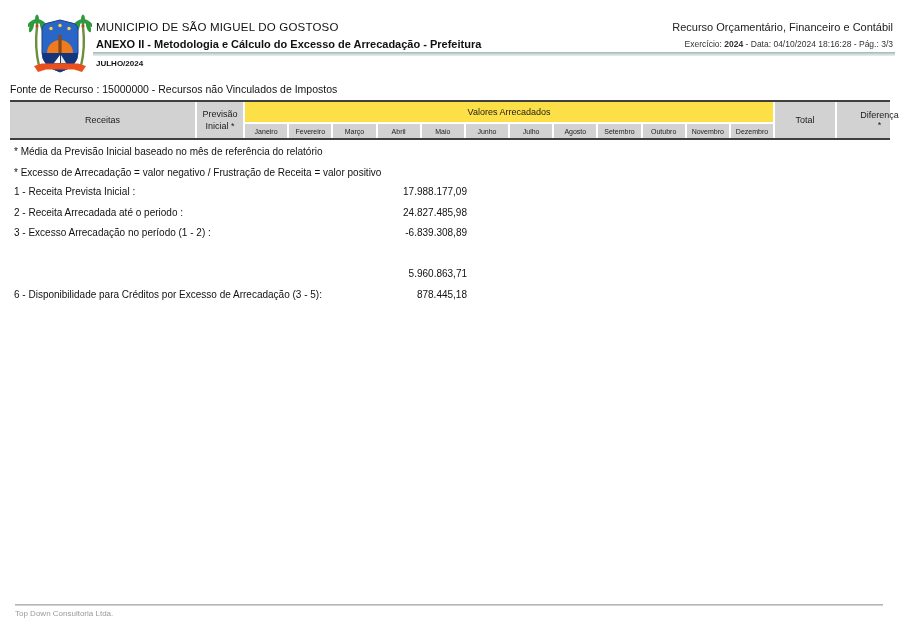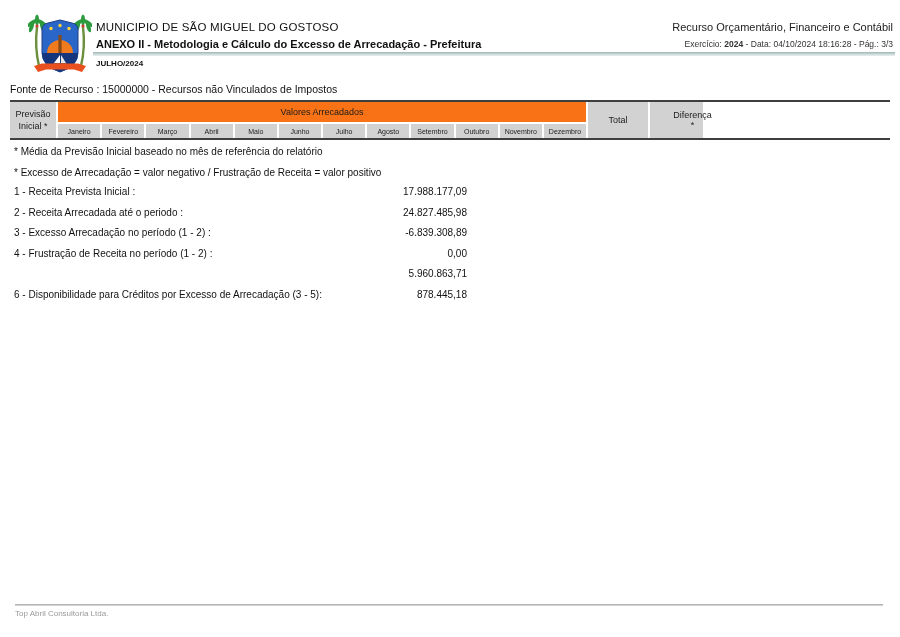--- a/index.html
+++ b/index.html
@@ -27,21 +27,21 @@
   .tbl {
     position:absolute; left:10px; top:100px; width:880px; height:40px;
     border-top:2px solid #3f3f3f; border-bottom:2px solid #3f3f3f;
     background:#ffffff; display:flex; gap:2px;
   }
   .cell { background:#d2d2d2; display:flex; align-items:center; justify-content:center;
           font-size:9px; color:#1c1c1c; text-align:center; }
   .c-receitas { width:185px; }
   .c-previsao { width:46px; line-height:1.35; padding:0 16px; }
   .c-months-group { width:528px; display:flex; flex-direction:column; gap:2px; }
-  .c-valores { height:20px; background:#f97316; display:flex; align-items:center; justify-content:center; font-size:9px; }
+  .c-valores { height:20px; background:#fde047; display:flex; align-items:center; justify-content:center; font-size:9px; }
   .months-row { flex:1; display:flex; gap:2px; }
   .m-cell { flex:1; background:#d2d2d2; display:flex; align-items:center; justify-content:center;
             font-size:7px; color:#222; }
   .c-total { width:60px; }
   .c-diferenca { width:53px;padding-left:32px; }
   
   .note { position:absolute; left:14px; font-size:10px; color:#111; }
   .note-1 { top:146px; }
   .note-2 { top:167px; }
   
@@ -109,20 +109,21 @@
   <div class="muni-name">MUNICIPIO DE SÃO MIGUEL DO GOSTOSO</div>
   <div class="report-title">ANEXO II - Metodologia e Cálculo do Excesso de Arrecadação - Prefeitura</div>
   <div class="header-divider"></div>
   <div class="period">JULHO/2024</div>
   <div class="sys-name">Recurso Orçamentário, Financeiro e Contábil</div>
   <div class="meta-line"><span>Exercício: </span><b>2024</b><span> - Data: 04/10/2024 18:16:28 -  Pág.: 3/3</span></div>
 
   <div class="fonte">Fonte de Recurso : 15000000 - Recursos não Vinculados de Impostos</div>
 
   <div class="tbl">
+    <div class="cell c-receitas">Receitas</div>
     <div class="cell c-previsao">Previsão Inicial *</div>
     <div class="c-months-group">
       <div class="c-valores">Valores Arrecadados</div>
       <div class="months-row">
         <div class="m-cell">Janeiro</div>
         <div class="m-cell">Fevereiro</div>
         <div class="m-cell">Março</div>
         <div class="m-cell">Abril</div>
         <div class="m-cell">Maio</div>
         <div class="m-cell">Junho</div>
@@ -146,28 +147,24 @@
     <span class="sum-value">17.988.177,09</span>
   </div>
   <div class="sum-row" style="top:207px">
     <span class="sum-label">2 - Receita Arrecadada até o periodo :</span>
     <span class="sum-value">24.827.485,98</span>
   </div>
   <div class="sum-row" style="top:227px">
     <span class="sum-label">3 - Excesso Arrecadação no período (1 - 2) :</span>
     <span class="sum-value">-6.839.308,89</span>
   </div>
-  <div class="sum-row" style="top:248px">
-    <span class="sum-label">4 - Frustração de Receita no período (1 - 2) :</span>
-    <span class="sum-value">0,00</span>
-  </div>
   <div class="sum-row" style="top:268px">
     <span class="sum-value">5.960.863,71</span>
   </div>
   <div class="sum-row" style="top:289px">
     <span class="sum-label">6 - Disponibilidade para Créditos por Excesso de Arrecadação (3 - 5):</span>
     <span class="sum-value">878.445,18</span>
   </div>
 
   <div class="footer-line"></div>
-  <div class="footer-text">Top Abril Consultoria Ltda.</div>
+  <div class="footer-text">Top Down Consultoria Ltda.</div>
 
 </div>
 
 </body></html>

